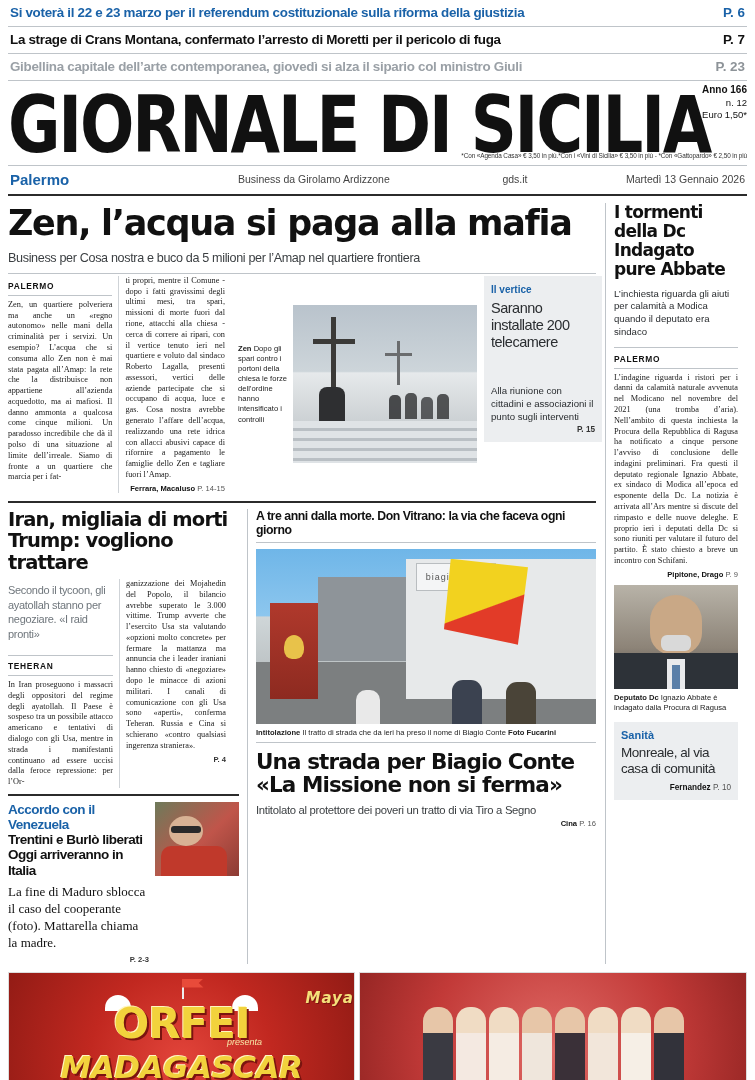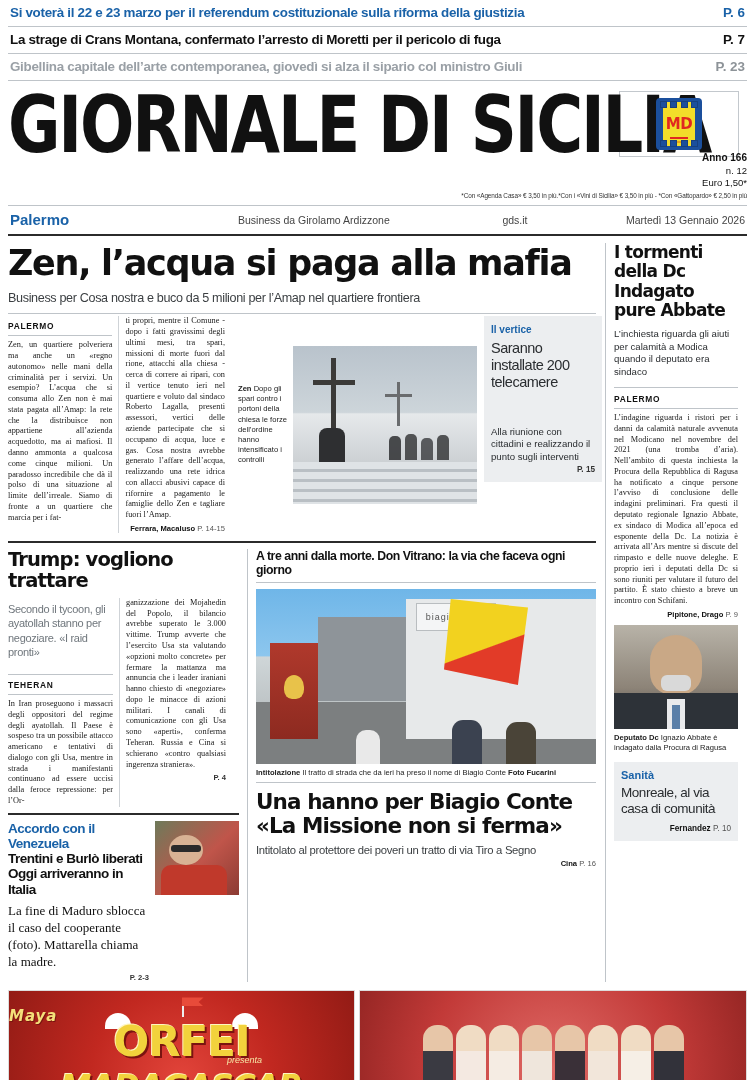--- a/index.html
+++ b/index.html
@@ -97,21 +97,21 @@
   .ph-abb{width:100%;height:104px;background:linear-gradient(#b8b3a8,#8d8478 60%,#4c4a48);}
   .sanita{background:#eceef0;padding:7px 7px 8px 7px;margin-top:9px;}
   .sanita .lbl{color:#1a62a8;font-weight:bold;font-size:11px;}
   .sanita .hl{font-size:13.5px;line-height:1.2;color:#2a2d30;margin-top:4px;letter-spacing:-0.45px;}
   .sanita .pg{font-size:8.2px;text-align:right;margin-top:6px;font-weight:bold;}
 
   
   .ads{display:flex;gap:4px;margin-top:8px;height:196px;}
   .ad1{width:347px;position:relative;background:radial-gradient(circle at 50% 45%, #e2443a 0%, #c12820 45%, #8e1a14 100%);overflow:hidden;border:1px solid #ddd;box-sizing:border-box;}
   .ad2{flex:1;position:relative;background:radial-gradient(circle at 50% 40%, #e06a66 0%, #c23a38 55%, #8d2220 100%);overflow:hidden;border:1px solid #ddd;box-sizing:border-box;}
-  .ad1 .maya{position:absolute;top:16px;left:0;right:12px;text-align:left;font-family:"DejaVu Sans",sans-serif;font-weight:bold;font-style:italic;font-size:15px;color:#f4e07a;letter-spacing:1px;text-shadow:1px 1px 0 #7a1410;}
+  .ad1 .maya{position:absolute;top:16px;left:0;right:0;text-align:right;font-family:"DejaVu Sans",sans-serif;font-weight:bold;font-style:italic;font-size:15px;color:#f4e07a;letter-spacing:1px;text-shadow:1px 1px 0 #7a1410;}
   .ad1 .orfei{position:absolute;top:26px;left:0;right:0;text-align:center;font-family:"DejaVu Sans",sans-serif;font-weight:bold;font-size:42px;color:#f2d23c;letter-spacing:-1px;text-shadow:2px 2px 0 #7a1410,-1px -1px 0 #fff6c0;}
   .ad1 .presenta{position:absolute;top:64px;right:92px;font-style:italic;font-size:9px;color:#f6e9a8;}
   .ad1 .mada{position:absolute;top:76px;left:0;right:0;text-align:center;font-family:"DejaVu Sans",sans-serif;font-weight:bold;font-style:italic;font-size:31px;color:#f2d23c;letter-spacing:-0.5px;text-shadow:2px 2px 0 #7a1410,-1px -1px 0 #fff6c0;}
   .ad1 .tent{position:absolute;top:22px;left:96px;width:26px;height:16px;background:#fff;border-radius:13px 13px 0 0;}
   .ad1 .tent2{position:absolute;top:22px;right:96px;width:26px;height:16px;background:#fff;border-radius:13px 13px 0 0;}
   .ad1 .mast{position:absolute;top:8px;left:50%;width:2px;height:18px;background:#eee;}
   .ad1 .flag{position:absolute;top:6px;left:50%;width:22px;height:9px;background:#e84b3a;clip-path:polygon(0 0,100% 0,78% 50%,100% 100%,0 100%);}
   .ad2 .cast{position:absolute;top:10px;left:0;right:0;height:110px;display:flex;justify-content:center;align-items:flex-end;gap:3px;}
   .ad2 .cast i{display:block;width:30px;height:86px;border-radius:14px 14px 0 0;}
 </style>
@@ -133,41 +133,20 @@
       <div class="strip-txt c-grey">Gibellina capitale dell’arte contemporanea, giovedì si alza il sipario col ministro Giuli</div>
       <div class="strip-pg c-greydark">P. 23</div>
     </div>
   </div>
 
   <div class="masthead">
     <div style="flex:1;min-width:0;">
       <div class="logo">GIORNALE DI SICILIA</div>
     </div>
     <div style="width:128px;flex:none;">
-      <div class="mdbox">
-        <div class="mdlogo">
-          <div class="perfs t">
-              <i></i>
-              <i></i>
-              <i></i>
-              <i></i>
-            </div>
-          <div class="inner">
-            <span>MD</span>
-          </div>
-          <div class="mdbar"></div>
-          <div class="mdbar2"></div>
-          <div class="perfs b">
-              <i></i>
-              <i></i>
-              <i></i>
-              <i></i>
-            </div>
-        </div>
-      </div>
       <div class="issue">
         <div class="anno">Anno 166</div>
         <div>n. 12</div>
         <div>Euro 1,50*</div>
       </div>
     </div>
   </div>
   <div class="fineprint">*Con «Agenda Casa» € 3,50 in più.*Con i «Vini di Sicilia» € 3,50 in più - *Con «Gattopardo» € 2,50 in più</div>
 
   <div class="folio">
@@ -217,31 +196,32 @@
               <div class="fig" style="left:128px;bottom:44px;width:12px;height:22px;border-radius:5px 5px 0 0;opacity:.75;"></div>
               <div class="fig" style="left:144px;bottom:44px;width:12px;height:25px;border-radius:5px 5px 0 0;opacity:.8;"></div>
               <div style="position:absolute;left:0;right:0;bottom:0;height:42px;background:repeating-linear-gradient(#dfe3e6 0 7px,#b9bfc4 7px 10px);"></div>
             </div>
           </div>
 
           <div style="width:119px;padding-left:7px;box-sizing:border-box;">
             <div class="vertice">
               <div class="lbl">Il vertice</div>
               <div class="hl">Saranno installate 200 telecamere</div>
-              <div class="dk">Alla riunione con cittadini e realizzando il punto sugli interventi</div>
+              <div class="dk">Alla riunione con cittadini e associazioni il punto sugli interventi</div>
               <div class="pg">P. 15</div>
             </div>
           </div>
         </div>
       </div>
 
       <div style="display:flex;margin-top:8px;border-top:2px solid #2b2b2b;padding-top:6px;">
 
         <div style="width:240px;padding-right:8px;box-sizing:border-box;border-right:1px solid #bfc4c9;">
           <div>
+            <div class="iran-hl" style="margin-top:0;">Iran, migliaia di morti</div>
             <div class="iran-hl" style="margin-top:0;">Trump: vogliono trattare</div>
             <div class="art-row" style="margin-top:6px;">
               <div class="col-a" style="width:112px;">
                 <div class="iran-sub" style="margin-top:4px;">Secondo il tycoon, gli ayatollah stanno per negoziare. «I raid pronti»</div>
                 <div class="kicker" style="margin-top:14px;border-top:1px solid #bfc4c9;padding-top:5px;">TEHERAN</div>
                 <div class="body">In Iran proseguono i massacri degli oppositori del regime degli ayatollah. Il Paese è sospeso tra un possibile attacco americano e tentativi di dialogo con gli Usa, mentre in strada i manifestanti continuano ad essere uccisi dalla feroce repressione: per l’Or-</div>
               </div>
               <div class="col-b" style="width:112px;">
                 <div class="body" style="margin-top:0;">ganizzazione dei Mojahedin del Popolo, il bilancio avrebbe superato le 3.000 vittime. Trump avverte che l’esercito Usa sta valutando «opzioni molto concrete» per fermare la mattanza ma annuncia che i leader iraniani hanno chiesto di «negoziare» dopo le minacce di azioni militari. I canali di comunicazione con gli Usa sono «aperti», conferma Teheran. Russia e Cina si schierano «contro qualsiasi ingerenza straniera».</div>
                 <div class="byline">
@@ -281,21 +261,21 @@
             <div style="position:absolute;left:188px;top:10px;width:84px;height:86px;background:linear-gradient(160deg,#f2d21f 55%,#e23b28 56%);clip-path:polygon(8% 0,100% 10%,88% 100%,0 82%);"></div>
             <div style="position:absolute;left:100px;bottom:0;width:24px;height:34px;border-radius:10px 10px 0 0;background:#e9e9e9;"></div>
             <div style="position:absolute;left:196px;bottom:0;width:30px;height:44px;border-radius:11px 11px 0 0;background:#3b4250;"></div>
             <div style="position:absolute;left:250px;bottom:0;width:30px;height:42px;border-radius:11px 11px 0 0;background:#4a4438;"></div>
           </div>
           <div class="capt" style="margin-top:4px;border-bottom:1px solid #bfc4c9;padding-bottom:4px;">
             <b>Intitolazione</b>
             <span>Il tratto di strada che da ieri ha preso il nome di Biagio Conte</span>
             <b>Foto Fucarini</b>
           </div>
-          <div class="bia-hl">Una hanno per Biagio Conte</div>
+          <div class="bia-hl">Una strada per Biagio Conte</div>
           <div class="bia-hl" style="margin-top:0;">«La Missione non si ferma»</div>
           <div class="bia-sub">Intitolato al protettore dei poveri un tratto di via Tiro a Segno</div>
           <div class="byline">
             <b>Cina</b>
             <span class="pg">P. 16</span>
           </div>
         </div>
       </div>
     </div>
 

